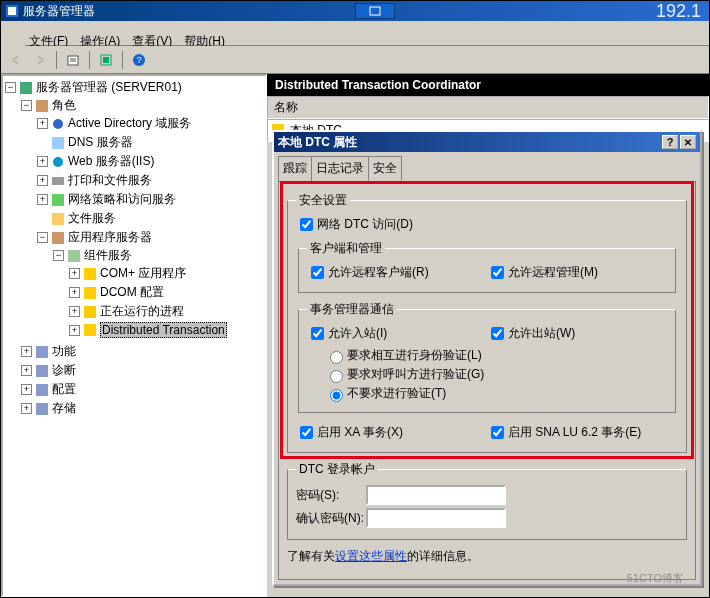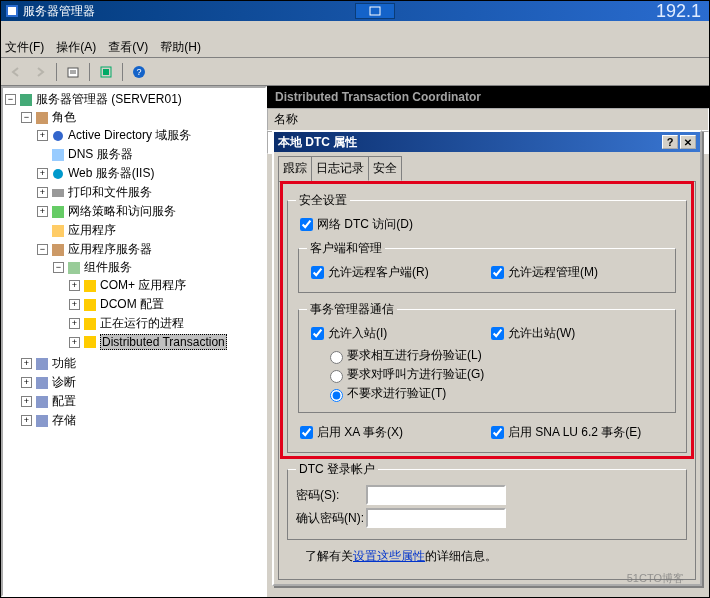--- a/index.html
+++ b/index.html
@@ -44,24 +44,24 @@
     margin-left:auto;
     width:40px; height:16px;
     background:#1463c9;
     border:1px solid #0a3c78;
     display:flex; align-items:center; justify-content:center;
   }
   .titlebar .bluebox svg{display:block}
   .titlebar .ip { margin-left:auto; margin-right:4px; color:#e0ecff; font-size:18px; }
   .menubar {
     background:var(--win-gray);
-    padding:18px 4px;
+    padding:12px 4px;
     border-bottom:1px solid #808080;
     height:20px;
-    display:flex; gap:12px;
+    display:flex; gap:12px;margin-left:24px;
   }
   .menubar span { cursor:default; }
   .toolbar {
     background:var(--win-gray);
     border-bottom:1px solid #808080;
     height:28px;
     display:flex; align-items:center; gap:2px;
     padding:0 4px;
   }
   .tb-btn {
@@ -96,21 +96,21 @@
     background:#fff; color:#000;
   }
   .tree .noTgl { width:11px; height:11px; display:inline-block; margin-right:3px; }
   .tree .ico { width:14px; height:14px; margin-right:3px; display:inline-flex; align-items:center; justify-content:center; }
   .tree .lbl { }
   .tree .lbl.sel { background:#c0c0c0; border:1px dotted #000; padding:0 1px; }
   .tree ul ul { margin-left:16px; }
   
   .right-pane { flex:1; background:var(--win-gray); position:relative; overflow:hidden; }
   .rp-header {
-    background:#000; color:#a3a3a3; font-weight:bold;
+    background:#000; color:#ffffff; font-weight:bold;
     padding:4px 8px;
   }
   .rp-colhdr {
     background:var(--win-gray);
     border:1px inset #fff;
     padding:2px 6px;
   }
   .rp-row {
     background:#fff; display:flex; align-items:center;
     padding:2px 4px; border:1px inset #fff;
@@ -192,21 +192,21 @@
     font-family:inherit; font-size:12px;
     border:2px inset #fff; padding:1px 3px;
   }
   .btn {
     background:var(--win-gray);
     border:2px outset #fff;
     padding:2px 12px;
     font-family:inherit; font-size:12px;
     min-width:72px;
   }
-  .info { margin:8px 20px; }
+  .info { margin:8px 2px; }
   .info a { color:#0033cc; text-decoration:underline; cursor:pointer; }
   
   .watermark{ position:absolute; right:26px; bottom:12px; color:#777; font-size:11px; opacity:.7; }
 </style>
 </head>
 <body>
 
 <div class="window">
 
   <div class="titlebar">
@@ -349,21 +349,21 @@
                     </div>
                   </li>
                 <li>
                     <div class="row">
                       <span class="noTgl"></span>
                       <span class="ico">
                         <svg width="12" height="12">
                           <rect width="12" height="12" fill="#fc6"></rect>
                         </svg>
                       </span>
-                      <span class="lbl">应用程序</span>
+                      <span class="lbl">文件服务</span>
                     </div>
                   </li>
                 <li>
                   <div class="row">
                       <span class="tgl">−</span>
                       <span class="ico">
                         <svg width="12" height="12">
                           <rect width="12" height="12" fill="#c96"></rect>
                         </svg>
                       </span>

